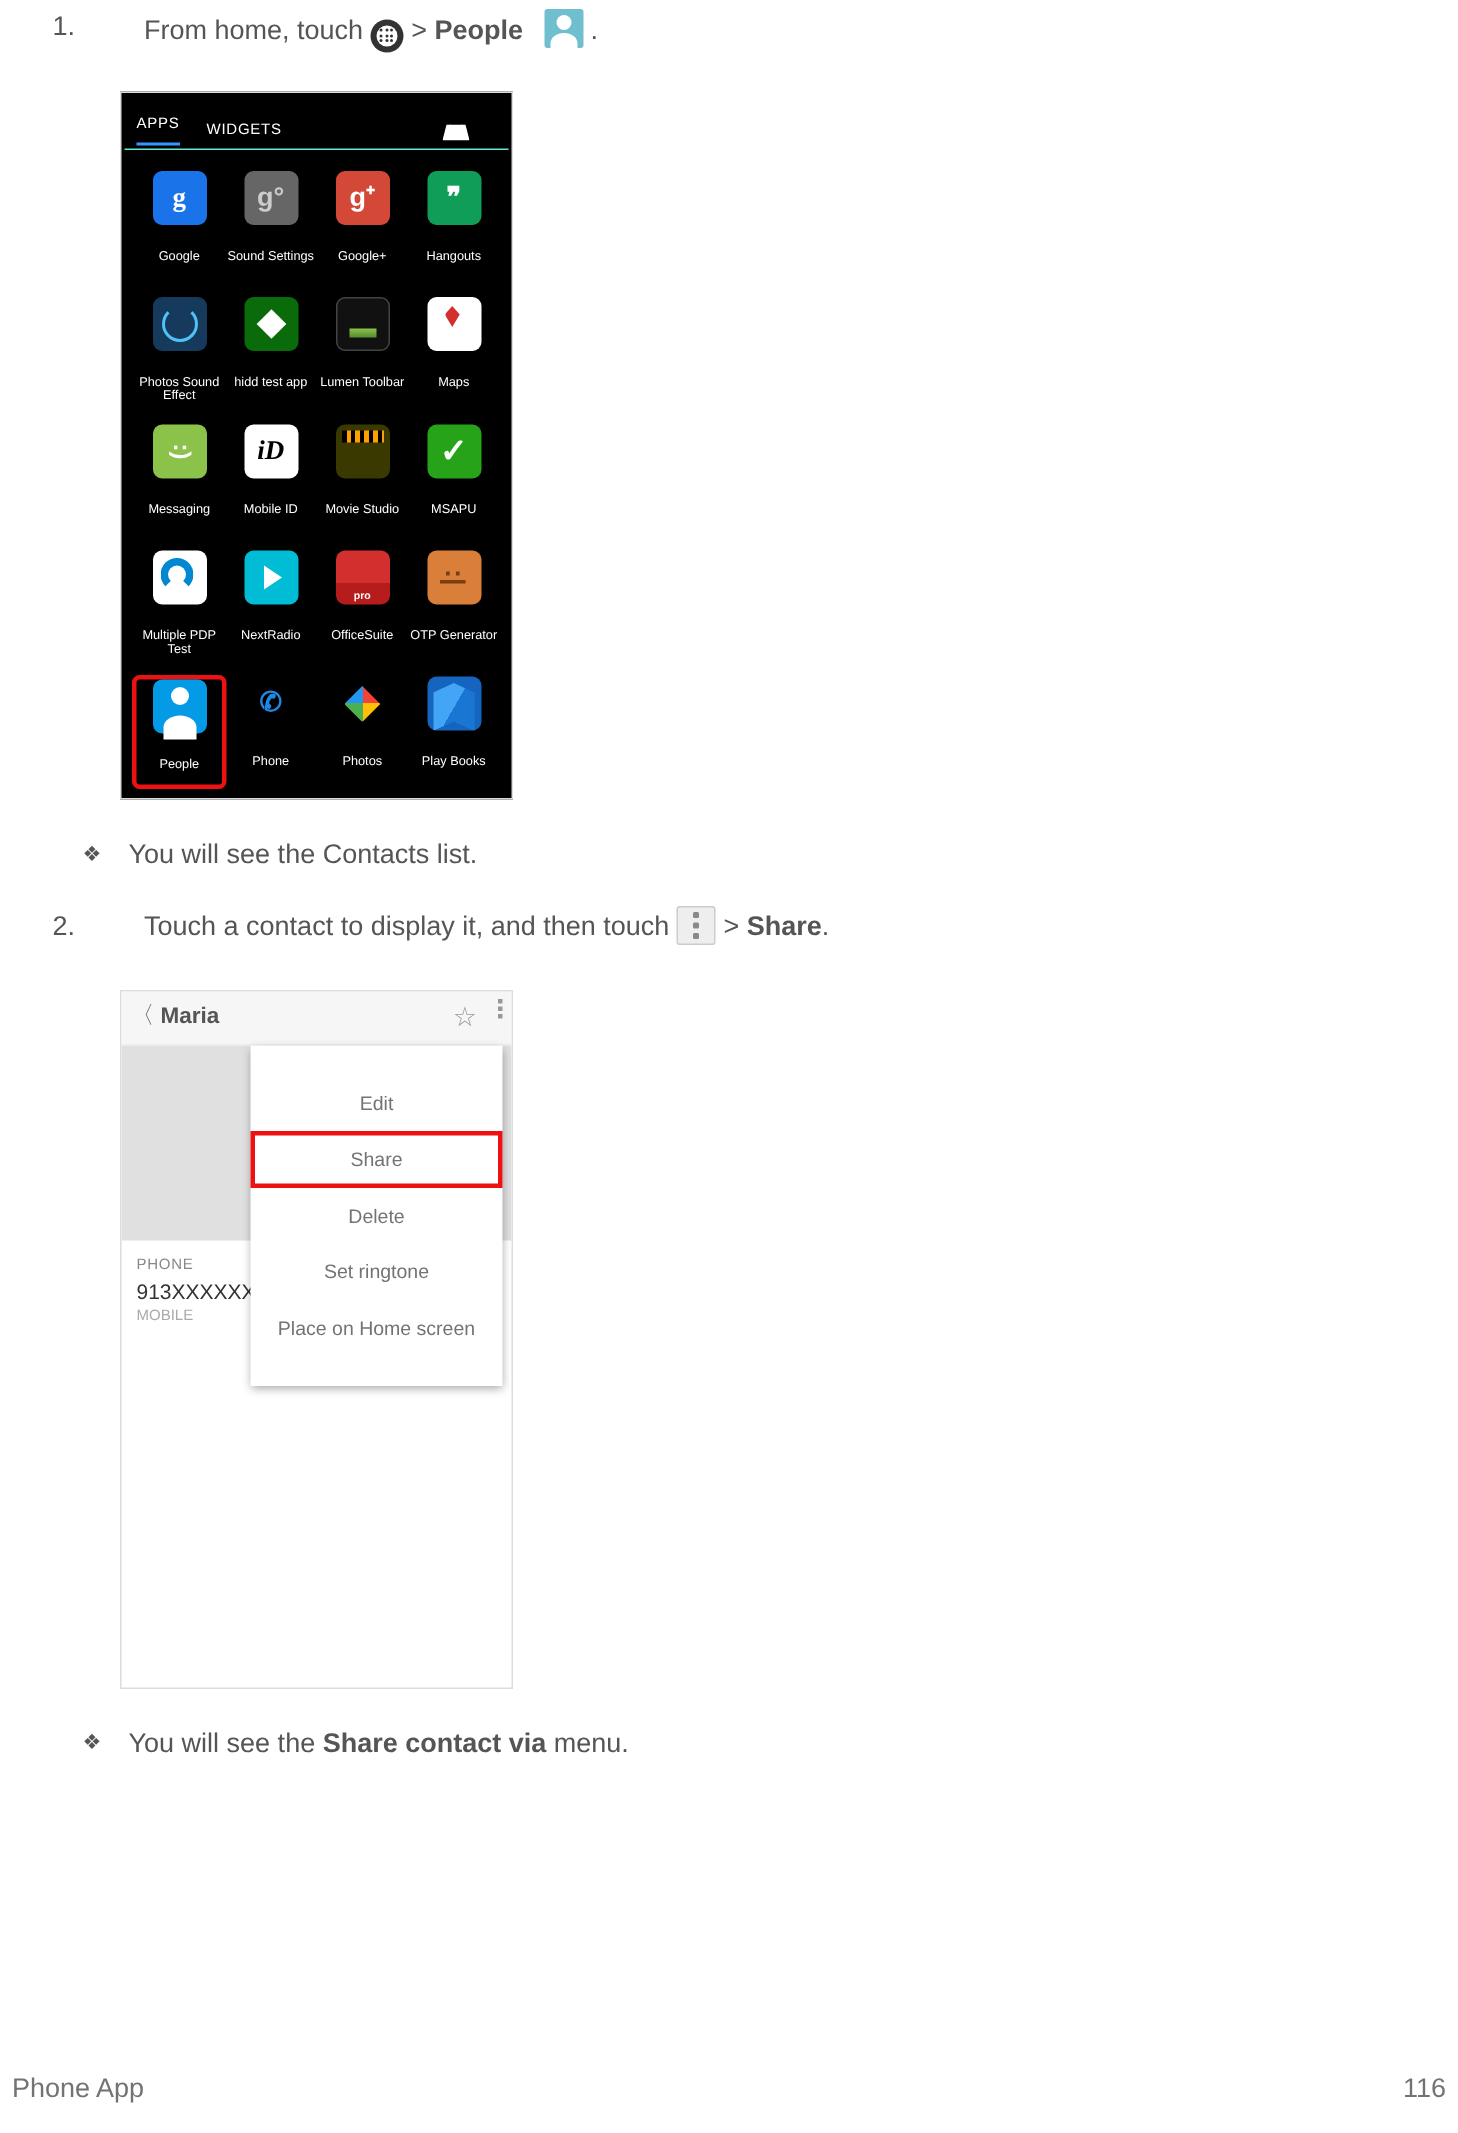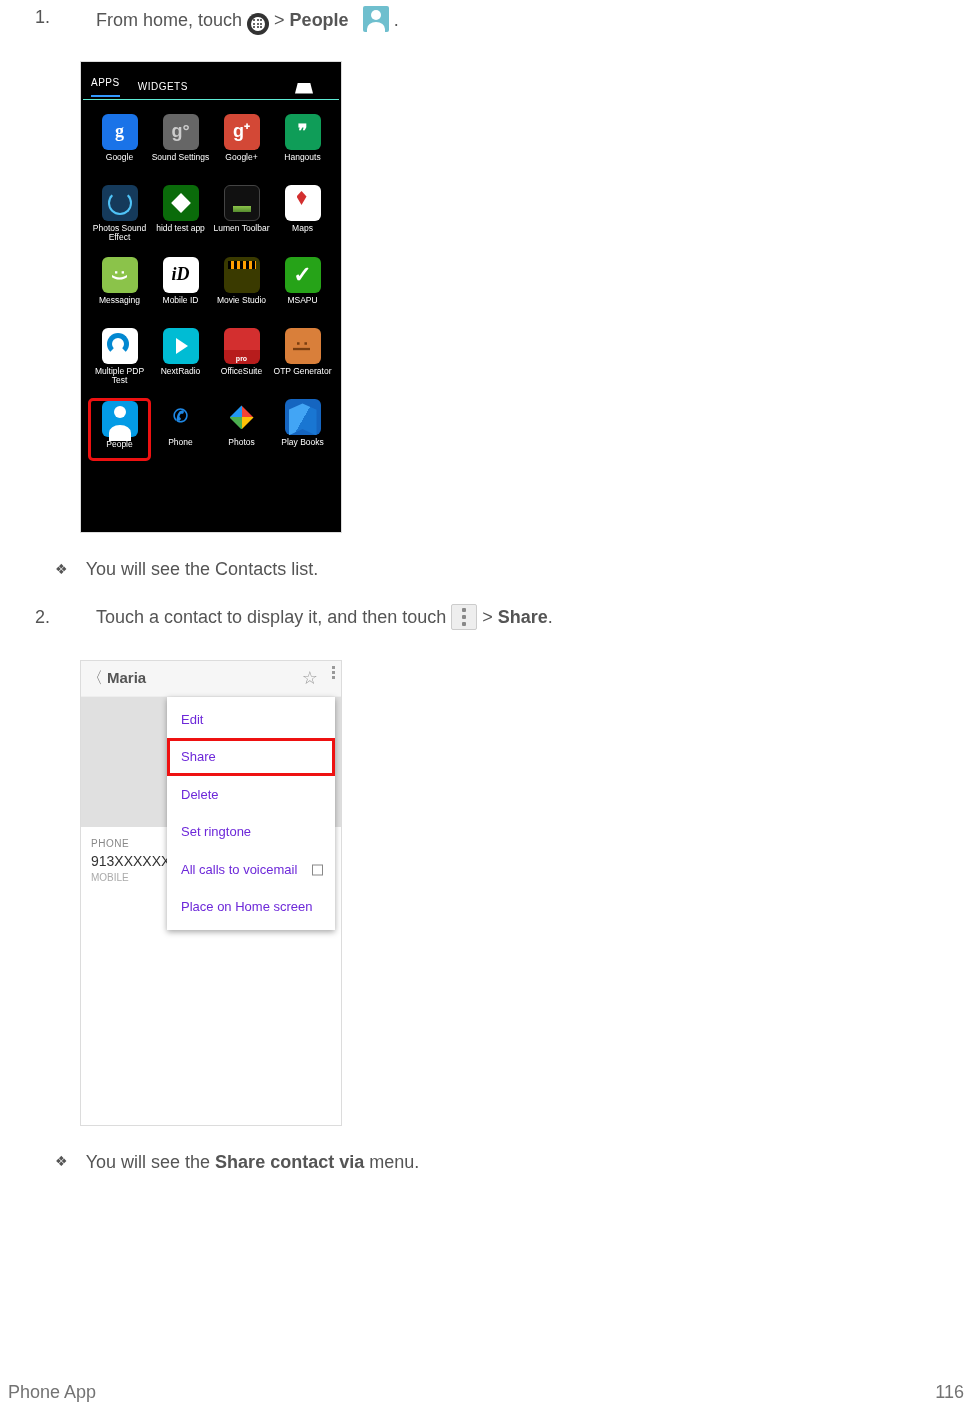--- a/index.html
+++ b/index.html
@@ -67,21 +67,21 @@
   .tabs { display: flex; align-items: center; height: 26px; padding: 0 8px; border-bottom: 1px solid #5eead4; text-align: right; }
   .tabs span { margin-right: 18px; font-size: 10px; letter-spacing: .5px; }
   .shop-ico { margin-left: auto; width: 18px; height: 14px; background: #fff; clip-path: polygon(15% 25%, 85% 25%, 100% 100%, 0 100%); position: relative; }
   .shop-ico::after { content:""; position:absolute; left:50%; top:-4px; width:7px; height:7px; border:1px solid #fff; border-radius:50% 50% 0 0; border-bottom:none; transform:translateX(-50%);}
   .app-grid {
     display: grid; grid-template-columns: repeat(4, 1fr); gap: 14px 0;
     padding: 14px 6px 6px 6px;
   }
   .app { display: flex; flex-direction: column; align-items: center; text-align: center; line-height: 1.1; }
   .app .ic { width: 36px; height: 36px; border-radius: 6px; display:flex; align-items:center; justify-content:center; font-weight:bold; font-size:18px; }
-  .app .lbl { margin-top: 3px; font-size: 8.5px; color: #fff; min-height: 18px; }
+  .app .lbl { margin-top: 16px; font-size: 8.5px; color: #fff; min-height: 18px; }
   .hl { outline: 3px solid #e11; outline-offset: -2px; padding: 2px; border-radius: 4px; }
   
   .ic-google { background:#1a73e8; color:#fff; font-size:22px; font-family: "Times New Roman", serif;}
   .ic-gset   { background:#666; color:#ccc; font-size:18px;}
   .ic-gp     { background:#d34836; color:#fff; font-size:20px;}
   .ic-hang   { background:#0f9d58; color:#fff; border-radius:50% 50% 50% 8px;}
   .ic-harm   { background:#153a5b; border-radius:50%; position:relative;}
   .ic-harm::after{content:""; position:absolute; inset:6px; border:2px solid #4fc3f7; border-radius:50%; border-top-color:transparent;}
   .ic-hidd   { background:#0a6b0a; border-radius:4px; position:relative;}
   .ic-hidd::after{content:""; position:absolute; left:50%; top:50%; width:14px; height:14px; background:#fff; transform:translate(-50%,-50%) rotate(45deg);}
@@ -126,21 +126,21 @@
   .hdr-sp { margin-left:auto; display:flex; gap:14px; color:#999;}
   .star { font-size:18px; }
   .ov3 { display:flex; flex-direction:column; gap:2px;}
   .ov3 span{width:3px;height:3px;background:#999;}
   .graybox { height:130px; background:#e0e0e0;}
   .phlabel { font-size:10px; color:#888; padding:10px 10px 2px 10px; letter-spacing:.5px;}
   .phnum { padding: 0 10px; font-size:14px; color:#333;}
   .mobile { padding: 0 10px; font-size:10px; color:#aaa;}
   .menu {
     position:absolute; top:36px; right:6px; width:168px; background:#fff;
-    box-shadow: 0 2px 6px rgba(0,0,0,.35); padding:4px 0; font-size:13px; color:#6d28d9;
+    box-shadow: 0 2px 6px rgba(0,0,0,.35); padding:20px 0; font-size:13px; color:#737373;text-align:center;
   }
   .menu .mi { padding: 10px 14px; white-space:nowrap; position:relative;}
   .mi.sel { outline:3px solid #e11; outline-offset:-3px;}
   .chk { position:absolute; right:12px; top:50%; width:11px; height:11px; border:1px solid #888; transform:translateY(-50%);}
   .footer {
     position:absolute; left:0; right:0; bottom:18px; display:flex; justify-content:space-between;
     padding:0 8px; font-size:18px; color:#737373;
   }
 </style>
 </head>
@@ -310,21 +310,20 @@
     <div class="graybox"></div>
     <div class="phlabel">PHONE</div>
     <div class="phnum">913XXXXXXX</div>
     <div class="mobile">MOBILE</div>
 
     <div class="menu">
       <div class="mi">Edit</div>
       <div class="mi sel">Share</div>
       <div class="mi">Delete</div>
       <div class="mi">Set ringtone</div>
-      <div class="mi"><span>All calls to voicemail</span><span class="chk"></span></div>
       <div class="mi">Place on Home screen</div>
     </div>
   </div>
 
   <div class="note-row">
     <span class="dia">❖</span>
     <span class="note-text">
       <span>You will see the </span><b>Share contact via</b><span> menu.</span>
     </span>
   </div>

